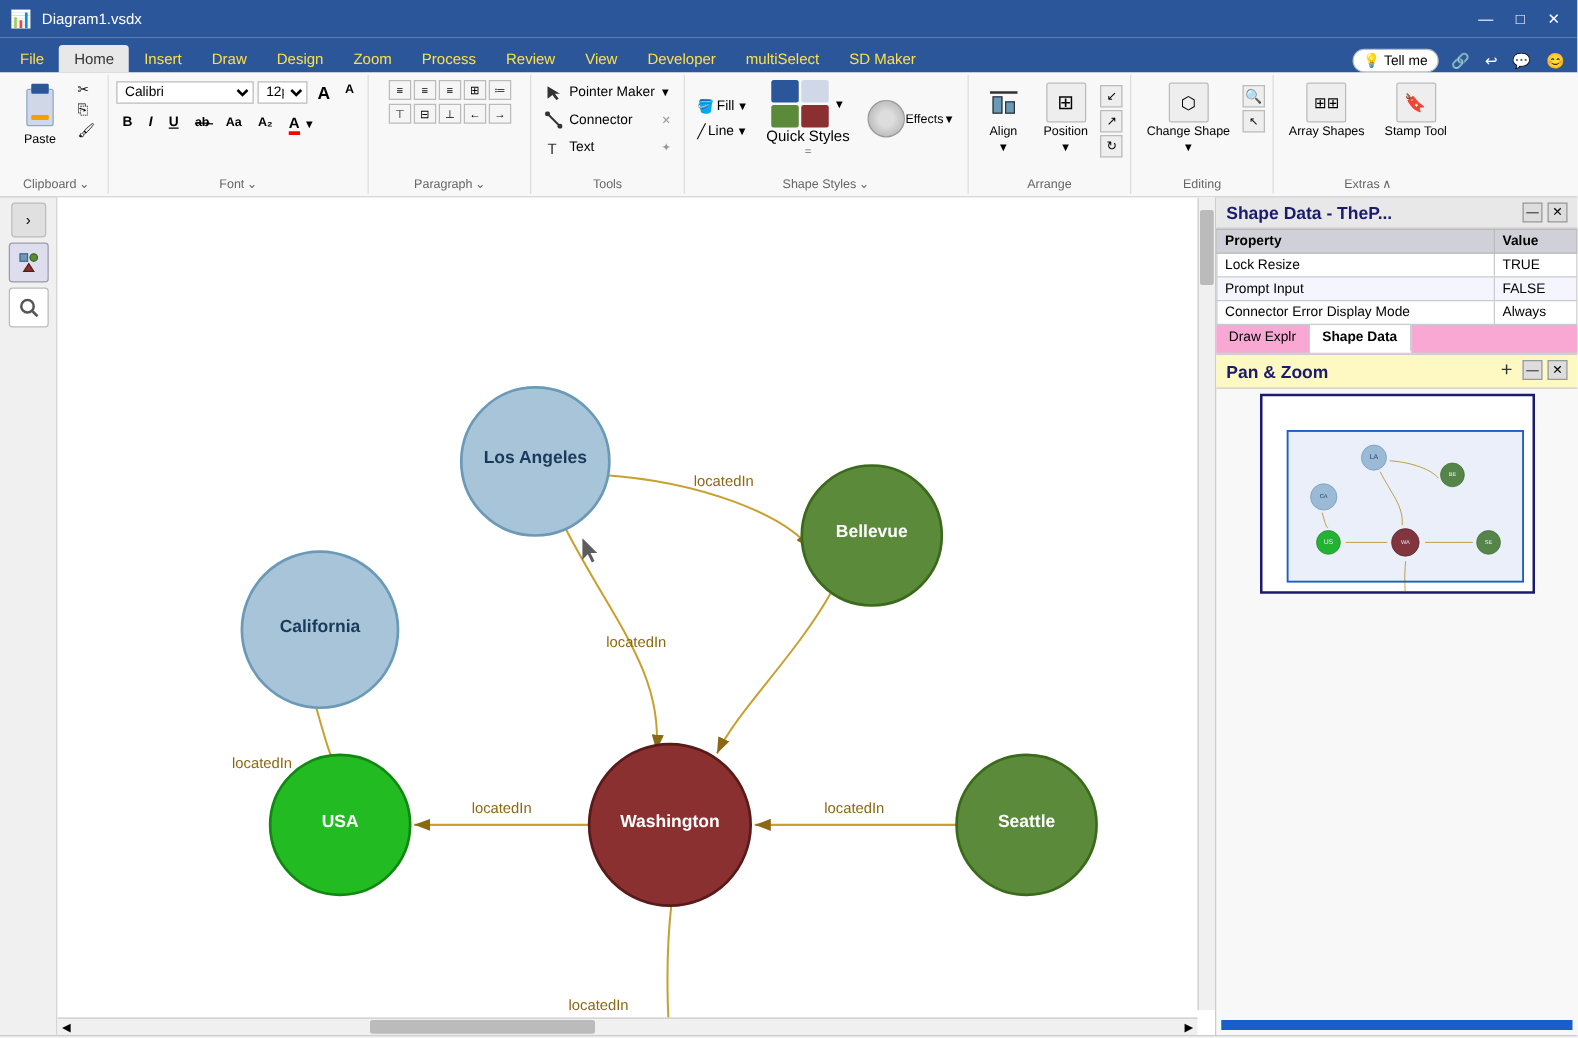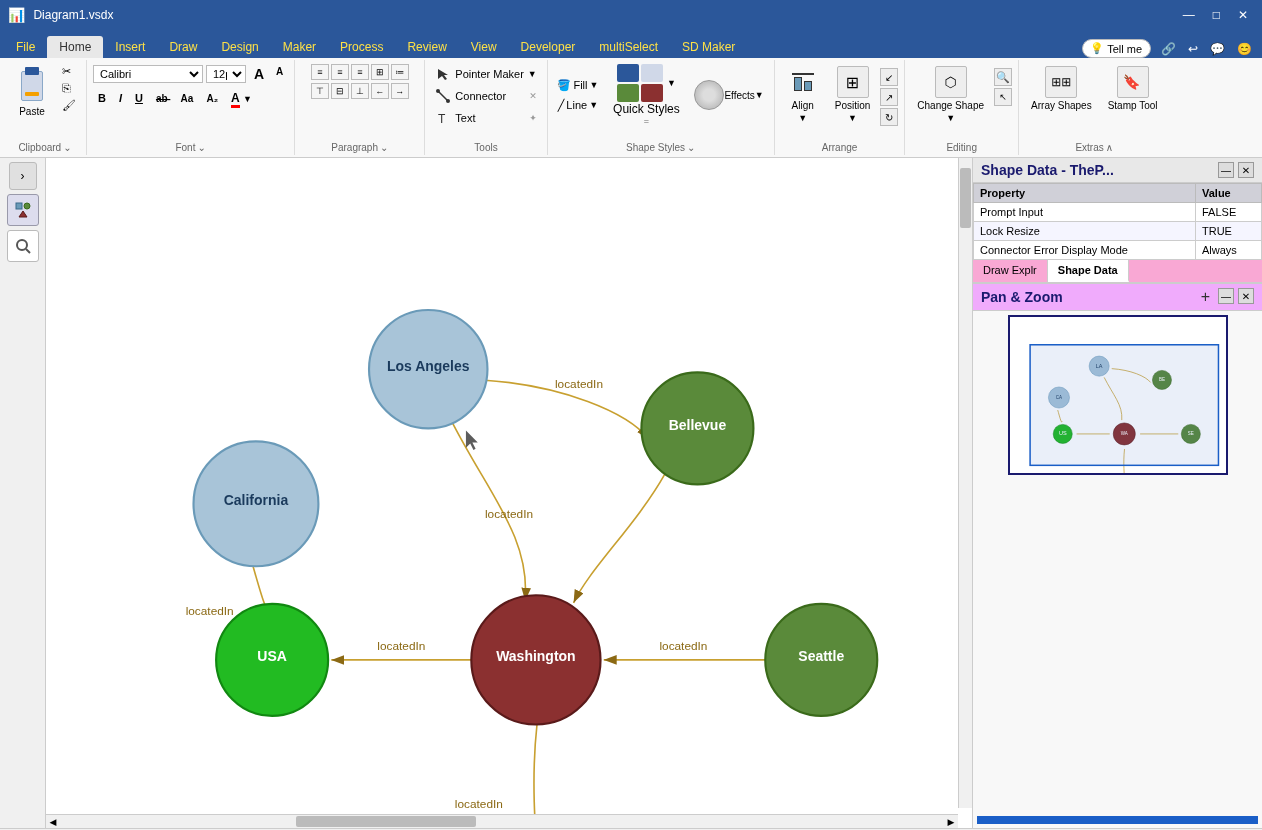--- a/index.html
+++ b/index.html
@@ -232,21 +232,21 @@
       border-right: 1px solid #ccc;
     }
     .panel-tab.active { background: white; border-bottom: 2px solid white; font-weight: bold; }
 
     
     .panzoom-header {
       display: flex;
       align-items: center;
       justify-content: space-between;
       padding: 4px 8px;
-      background: #f0abfc;
+      background: #fef9c3;
       border-bottom: 1px solid #ccc;
       border-top: 1px solid #ccc;
     }
     .panzoom-title { font-size: 14px; font-weight: bold; color: #1a1a6e; }
     .panzoom-add { font-size: 16px; color: #333; cursor: pointer; padding: 0 4px; }
     .panzoom-content { flex: 1; padding: 4px; display: flex; flex-direction: column; align-items: center; }
     .panzoom-thumb {
       border: 2px solid #1a1a6e;
       background: white;
       width: 220px;
@@ -331,21 +331,21 @@
     <span>✕</span>
   </div>
 </div>
 
 <div class="ribbon-tabs">
   <div class="ribbon-tab">File</div>
   <div class="ribbon-tab active">Home</div>
   <div class="ribbon-tab">Insert</div>
   <div class="ribbon-tab">Draw</div>
   <div class="ribbon-tab">Design</div>
-  <div class="ribbon-tab">Maker</div>
+  <div class="ribbon-tab">Zoom</div>
   <div class="ribbon-tab">Process</div>
   <div class="ribbon-tab">Review</div>
   <div class="ribbon-tab">View</div>
   <div class="ribbon-tab">Developer</div>
   <div class="ribbon-tab">multiSelect</div>
   <div class="ribbon-tab">SD Maker</div>
   <div style="margin-left: auto; display: flex; align-items: center;">
     <div class="tell-me">
       <span>💡</span>
       <span>Tell me</span>
@@ -686,26 +686,26 @@
       <table class="shape-data-table">
         <thead>
           <tr>
             <th>Property</th>
             <th>Value</th>
           </tr>
         </thead>
         <tbody id="shape-data-body">
 
         <tr>
+              <td>Lock Resize</td>
+              <td>TRUE</td>
+            </tr>
+            <tr>
               <td>Prompt Input</td>
               <td>FALSE</td>
-            </tr>
-            <tr>
-              <td>Lock Resize</td>
-              <td>TRUE</td>
             </tr>
             <tr>
               <td>Connector Error Display Mode</td>
               <td>Always</td>
             </tr>
           </tbody>
       </table>
     </div>
 
     <div class="panel-tabs">

